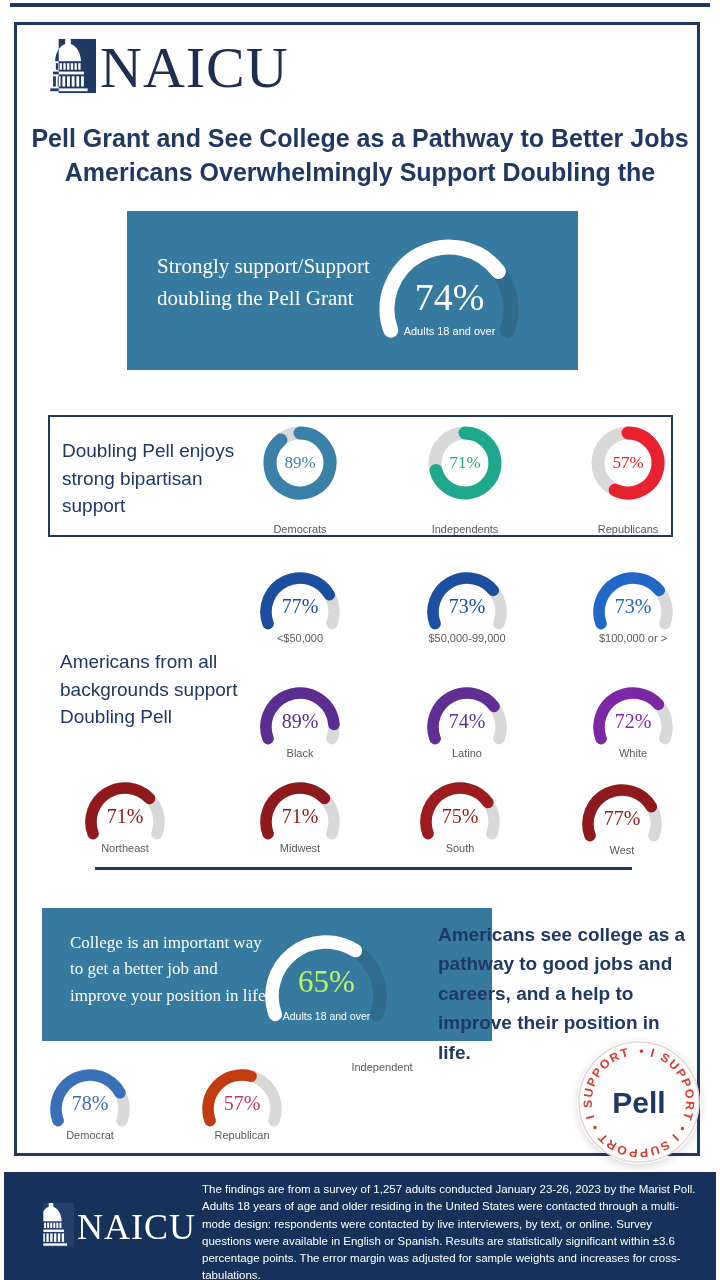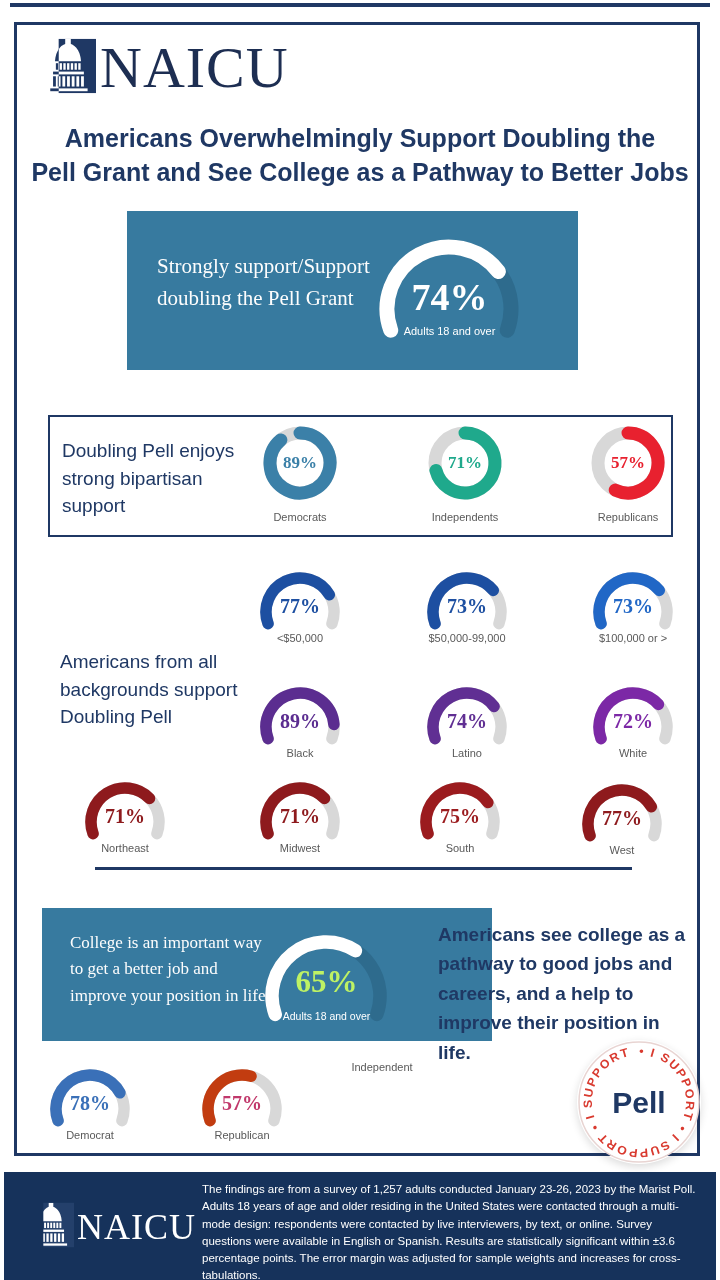--- a/index.html
+++ b/index.html
@@ -20,25 +20,25 @@
   .box1-text{left:30px;top:40px;width:228px;font-size:21px;line-height:1.5}
   .box2-text{left:28px;top:22px;width:198px;font-size:17px;line-height:1.55}
   .outline-box{left:48px;top:415px;width:625px;height:122px;border:2px solid #1f3864;box-sizing:border-box}
   .section-head{color:#1f3864;font-weight:400;font-size:19px;line-height:1.45}
   .bipartisan-head{left:62px;top:437px;width:195px}
   .backgrounds-head{left:60px;top:648px;width:200px}
   .college-note{left:438px;top:920px;width:252px;color:#1f3864;font-weight:700;font-size:19px;line-height:1.55}
   .divider{left:95px;top:867px;width:537px;height:3px;background:#1f3864}
   .gauge{position:absolute}
   .g-wrap{position:relative}
-  .g-value{position:absolute;left:0;right:0;text-align:center;font-family:"Liberation Serif",serif;font-weight:700}
+  .g-value{position:absolute;left:0;right:0;text-align:center;font-family:"Liberation Serif",serif;font-weight:400}
   .g-label{font-size:11px;color:#595959;text-align:center;margin-top:-2px;font-family:"Liberation Sans",sans-serif}
   .g-small .g-value{top:29px;font-size:20px}
   .g-donut .g-value{top:0;height:80px;line-height:80px;font-size:17px}
-  .g-donut .g-label{margin-top:4px}
+  .g-donut .g-label{margin-top:16px}
   .g-big .g-value{top:46px;font-size:38px}
   .g-big .g-label{position:absolute;top:96px;left:0;right:0;color:#fff;font-size:11px;margin:0}
   .g-college .g-value{top:40px;font-size:31px}
   .g-college .g-label{position:absolute;top:86px;left:0;right:0;color:#fff;font-size:10.5px;margin:0}
   .badge-wrap{left:577px;top:1040px;width:124px;height:124px;border-radius:50%;box-shadow:0 3px 8px rgba(0,0,0,.14)}
   .footer{left:4px;top:1172px;width:712px;height:108px;background:#16325b}
   .footer-logo{position:absolute;left:24px;top:30px;display:flex;align-items:center;gap:3px}
   .footer-wordmark{font-family:"Liberation Serif",serif;font-size:36px;line-height:1;color:#fff;letter-spacing:1px}
   .footer-text{position:absolute;left:198px;top:9px;width:498px;color:#fff;font-size:11.5px;line-height:1.5}
 </style>
@@ -81,22 +81,22 @@
       </defs>
       <rect x="20" y="0" width="40" height="58" fill="#1f3864"></rect>
       <use href="#capA-dome" fill="#ffffff" clip-path="url(#capA-r)"></use>
       <use href="#capA-dome" fill="#1f3864" clip-path="url(#capA-l)"></use>
     </svg>
   </span>
   <span class="wordmark">NAICU</span>
 </div>
 
 <div class="abs main-title">
+  <div>Pell Grant and See College as a Pathway to Better Jobs</div>
   <div>Americans Overwhelmingly Support Doubling the</div>
-  <div>Pell Grant and See College as a Pathway to Better Jobs</div>
 </div>
 
 <div class="abs bluebox bluebox1">
   <div class="box-serif box1-text">Strongly support/Support doubling the Pell Grant</div>
   <div class="gauge g-big" style="left:235px;top:18px;width:175px">
       <div class="g-wrap"><svg width="175" height="112">
           <path d="M 28.74 101.21 A 62 62 0 1 1 145.26 101.21" fill="none" stroke="#2e6b8d" stroke-width="15" stroke-linecap="round"></path>
           <path d="M 28.74 101.21 A 62 62 0 0 1 136.38 42.51" fill="none" stroke="#ffffff" stroke-width="15" stroke-linecap="round"></path>
         </svg><div class="g-value" style="color:#ffffff">74%</div></div>
       <div class="g-label">Adults 18 and over</div>

